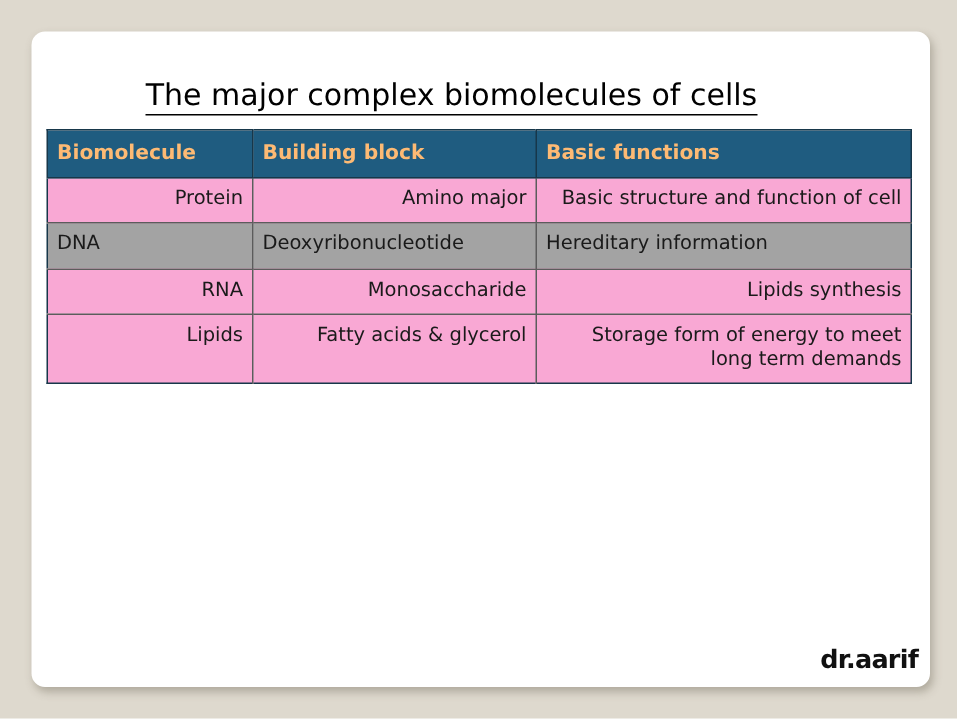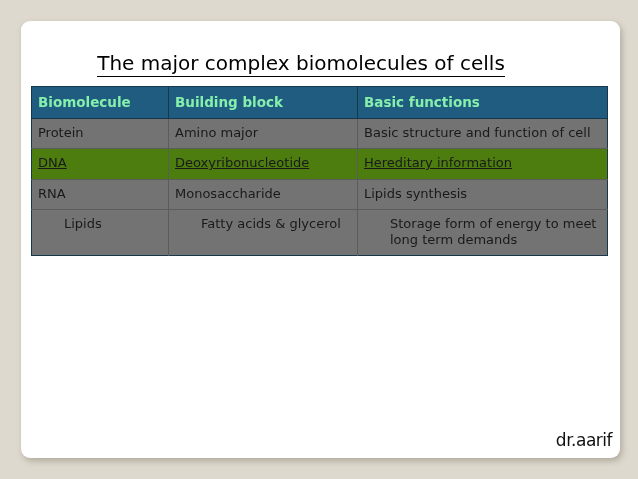--- a/index.html
+++ b/index.html
@@ -51,51 +51,51 @@
     width: 576px;
     border-collapse: collapse;
     table-layout: fixed;
     border: 1px solid #17374a;
   }
   .data-table col.c1 { width: 137px; }
   .data-table col.c2 { width: 189px; }
   .data-table col.c3 { width: 250px; }
   .data-table th {
     background: #1f5c80;
-    color: #86efac;
+    color: #fdba74;
     font-size: 13.5px;
     font-weight: bold;
     text-align: left;
     padding: 7px 6px 8px 6px;
     border-right: 1px solid #17374a;
     border-bottom: 1px solid #17374a;
     vertical-align: middle;
   }
   .data-table th:last-child { border-right: none; }
   .data-table td {
     font-size: 13px;
     color: #1a1a1a;
     text-align: left;
     padding: 6px 6px 7px 6px;
     border-right: 1px solid #5c5c5c;
     border-bottom: 1px solid #5c5c5c;
     vertical-align: top;
     line-height: 1.25;
   }
   .data-table td:last-child { border-right: none; }
-  .data-table tr.stripe td { background: #737373; }
-  .data-table tr.plain td { background: #4d7c0f; text-decoration: underline; }
+  .data-table tr.stripe td { background: #f9a8d4; text-align: right; }
+  .data-table tr.plain td { background: #a3a3a3; }
   .data-table tr:last-child td { border-bottom: none; padding-left: 32px; }
   .watermark {
     position: absolute;
     right: 8px;
     bottom: 8px;
     font-family: "DejaVu Sans", sans-serif;
     font-size: 17px;
-    font-weight: normal;
+    font-weight: bold;
     color: #111111;
     letter-spacing: -0.5px;
   }
 </style>
 </head>
 <body>
 
 <div class="stage">
   <div class="slide-card">
 

